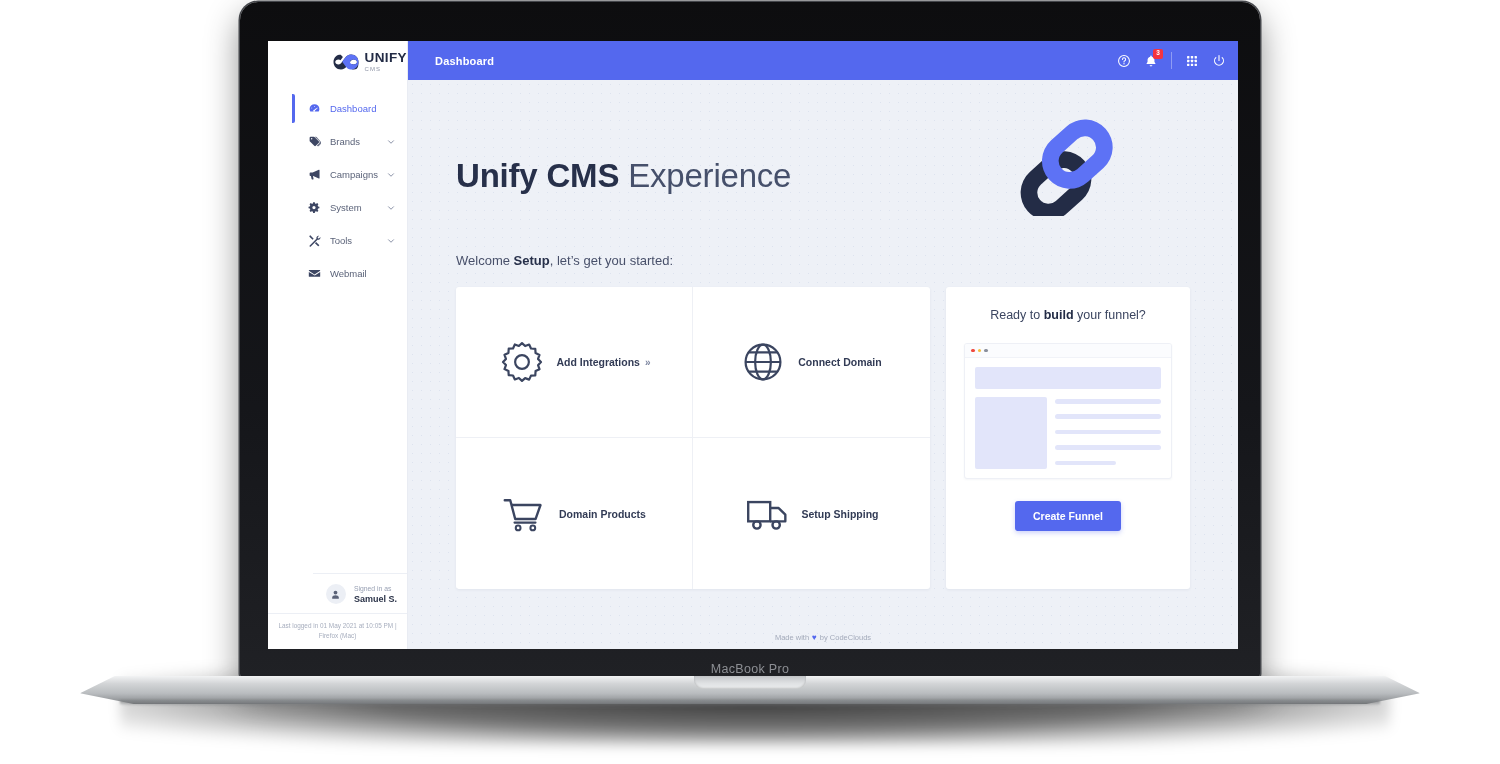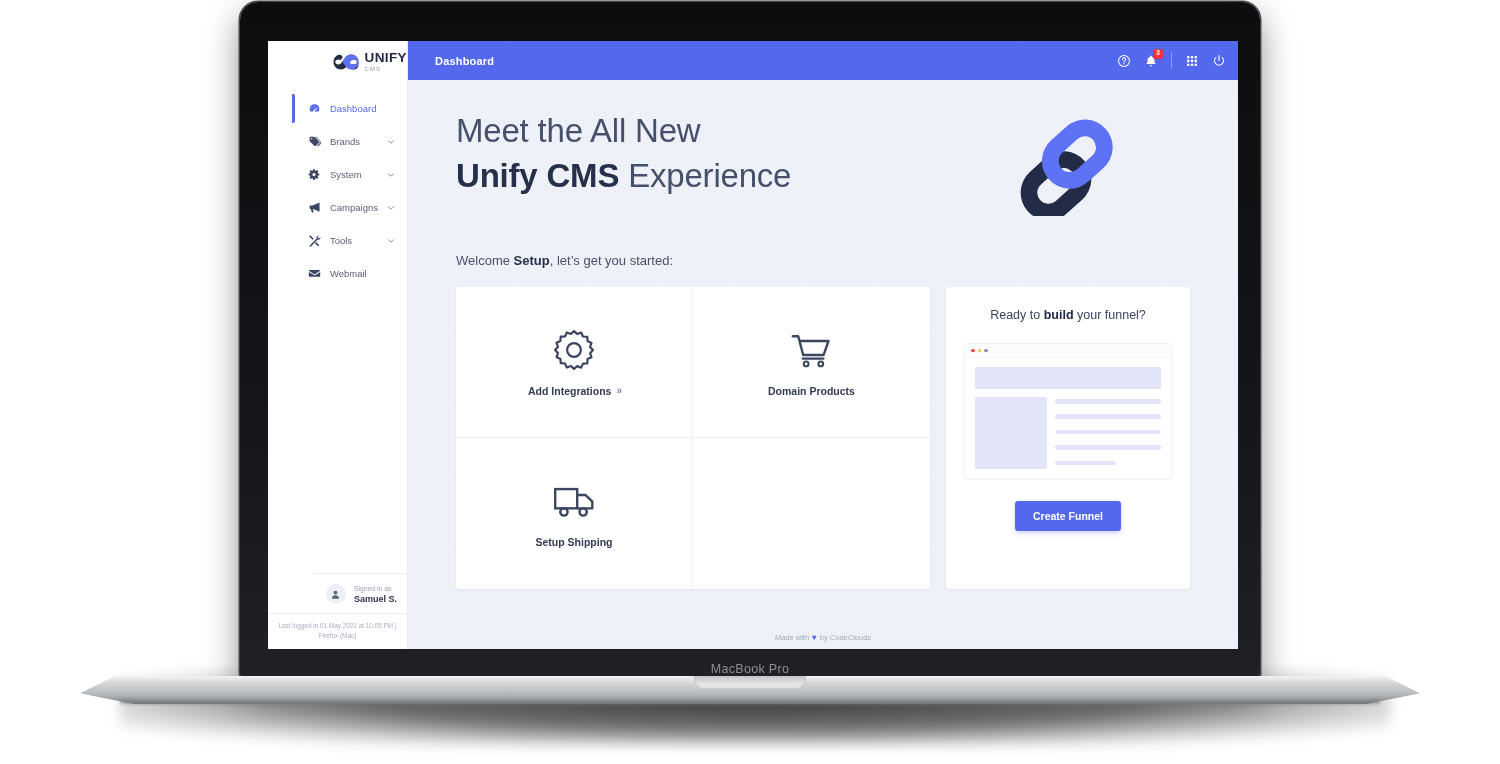--- a/index.html
+++ b/index.html
@@ -140,21 +140,21 @@
   .welcome { margin-top: 37px; font-size: 13px; color: #48506a; }
   .welcome .b { font-weight: 700; color: #27304a; }
 
   .panels { display: flex; gap: 16px; margin-top: 19px; }
   .quick {
     width: 488px; background: #fff; border-radius: 3px;
     display: grid; grid-template-columns: 1fr 1fr; grid-template-rows: 1fr 1fr;
     box-shadow: 0 1px 3px rgba(60,72,110,.07);
   }
   .qcell {
-    height: 151px; display: flex; flex-direction: column;
+    height: 151px; display: flex; flex-direction: row;
     align-items: center; justify-content: center; gap: 13px; cursor: pointer;
   }
   .qcell:nth-child(1), .qcell:nth-child(2) { border-bottom: 1px solid #eef0f5; }
   .qcell:nth-child(1), .qcell:nth-child(3) { border-right: 1px solid #eef0f5; }
   .qcell svg { width: 44px; height: 44px; color: #3b4560; display: block; }
   .qlabel { font-size: 10.5px; font-weight: 600; color: #323b55; display: flex; align-items: center; gap: 5px; }
   .qarrow { font-size: 10px; color: #7d86a0; letter-spacing: -2px; }
 
   .funnel {
     width: 244px; background: #fff; border-radius: 3px;
@@ -228,33 +228,33 @@
             <path fill="currentColor" d="M14.6 3h-2.2l8.3 8.3a2.6 2.6 0 0 1 0 3.7l-4.3 4.3.8.8a2 2 0 0 0 2.8 0l4.1-4.1a2 2 0 0 0 0-2.8L16 3.6a2 2 0 0 0-1.4-.6Z" opacity=".75"></path>
           </svg>
           <span class="lbl">Brands</span>
           <svg class="chev" viewBox="0 0 16 16">
             <path d="M3 5.5 8 10.5 13 5.5" fill="none" stroke="currentColor" stroke-width="2" stroke-linecap="round" stroke-linejoin="round"></path>
           </svg>
         </div>
 
         <div class="nav-item">
           <svg class="ico" viewBox="0 0 24 24">
-            <path fill="currentColor" d="M21 13.6v-3.2l-2.4-.4a6.9 6.9 0 0 0-.8-2l1.4-2-2.2-2.2-2 1.4a6.9 6.9 0 0 0-2-.8L12.6 2.2H9.4L9 4.4a6.9 6.9 0 0 0-2 .8l-2-1.4-2.2 2.2 1.4 2a6.9 6.9 0 0 0-.8 2l-2.4.4v3.2l2.4.4a6.9 6.9 0 0 0 .8 2l-1.4 2 2.2 2.2 2-1.4a6.9 6.9 0 0 0 2 .8l.4 2.4h3.2l.4-2.4a6.9 6.9 0 0 0 2-.8l2 1.4 2.2-2.2-1.4-2a6.9 6.9 0 0 0 .8-2ZM11 15a3 3 0 1 1 0-6 3 3 0 0 1 0 6Z"></path>
-          </svg>
-          <span class="lbl">System</span>
+            <path fill="currentColor" d="M20 3.2 8.6 8.2H4.4A1.4 1.4 0 0 0 3 9.6v3.6a1.4 1.4 0 0 0 1.4 1.4h1l1.2 5.6a1 1 0 0 0 1 .8h1.6a1 1 0 0 0 1-1.2l-1.1-5.2h.5L20 19.4a.9.9 0 0 0 1.3-.8V4a.9.9 0 0 0-1.3-.8Z"></path>
+          </svg>
+          <span class="lbl">Campaigns</span>
           <svg class="chev" viewBox="0 0 16 16">
             <path d="M3 5.5 8 10.5 13 5.5" fill="none" stroke="currentColor" stroke-width="2" stroke-linecap="round" stroke-linejoin="round"></path>
           </svg>
         </div>
 
         <div class="nav-item">
           <svg class="ico" viewBox="0 0 24 24">
-            <path fill="currentColor" d="M20 3.2 8.6 8.2H4.4A1.4 1.4 0 0 0 3 9.6v3.6a1.4 1.4 0 0 0 1.4 1.4h1l1.2 5.6a1 1 0 0 0 1 .8h1.6a1 1 0 0 0 1-1.2l-1.1-5.2h.5L20 19.4a.9.9 0 0 0 1.3-.8V4a.9.9 0 0 0-1.3-.8Z"></path>
-          </svg>
-          <span class="lbl">Campaigns</span>
+            <path fill="currentColor" d="M21 13.6v-3.2l-2.4-.4a6.9 6.9 0 0 0-.8-2l1.4-2-2.2-2.2-2 1.4a6.9 6.9 0 0 0-2-.8L12.6 2.2H9.4L9 4.4a6.9 6.9 0 0 0-2 .8l-2-1.4-2.2 2.2 1.4 2a6.9 6.9 0 0 0-.8 2l-2.4.4v3.2l2.4.4a6.9 6.9 0 0 0 .8 2l-1.4 2 2.2 2.2 2-1.4a6.9 6.9 0 0 0 2 .8l.4 2.4h3.2l.4-2.4a6.9 6.9 0 0 0 2-.8l2 1.4 2.2-2.2-1.4-2a6.9 6.9 0 0 0 .8-2ZM11 15a3 3 0 1 1 0-6 3 3 0 0 1 0 6Z"></path>
+          </svg>
+          <span class="lbl">System</span>
           <svg class="chev" viewBox="0 0 16 16">
             <path d="M3 5.5 8 10.5 13 5.5" fill="none" stroke="currentColor" stroke-width="2" stroke-linecap="round" stroke-linejoin="round"></path>
           </svg>
         </div>
 
         <div class="nav-item">
           <svg class="ico" viewBox="0 0 24 24">
             <path fill="currentColor" d="M3.6 3.2 2.2 4.6l6.2 6.2 2.1-2.1-6.2-6.2a1 1 0 0 0-.7-.3 1 1 0 0 0-.7.3L3.6 3.2Z"></path>
             <path fill="currentColor" d="M20.5 3.3a4.3 4.3 0 0 0-4.9 5.3L3.2 21a1.4 1.4 0 0 0 2 2L17.6 10.6a4.3 4.3 0 0 0 5.3-4.9l-2.6 2.6-2-.4-.4-2 2.6-2.6Z"></path>
             <path fill="currentColor" d="M14.9 14.8 21 20.9l-1.4 1.4a1 1 0 0 1-1.4 0l-5.4-5.4 2.1-2.1Z"></path>
@@ -327,21 +327,21 @@
               <path d="M6.6 6.1a7.6 7.6 0 1 0 10.8 0" fill="none" stroke="currentColor" stroke-width="1.9" stroke-linecap="round"></path>
             </svg>
           </span>
         </div>
       </header>
 
       <section class="content">
 
         <div class="hero">
           <h1 class="hero-head">
-            <span>Meet the All New</span><br>
+            <br>
             <span class="b">Unify CMS</span>
             <span>Experience</span>
           </h1>
           <svg class="hero-logo" viewBox="0 0 150 108">
             <g transform="rotate(-42 75 54)">
               <path d="M44 14h22a30 30 0 0 1 0 60H44a30 30 0 0 1 0-60Zm0 18a12 12 0 0 0 0 24h22a12 12 0 0 0 0-24Z" fill="#232c46" transform="translate(-12 10)"></path>
               <path d="M84 34h22a30 30 0 0 1 0 60H84a30 30 0 0 1 0-60Zm0 18a12 12 0 0 0 0 24h22a12 12 0 0 0 0-24Z" fill="#5d72f5" transform="translate(-12 -20)"></path>
             </g>
           </svg>
         </div>
@@ -358,20 +358,28 @@
               <svg viewBox="0 0 48 48">
                 <path d="M24 16.5a7.5 7.5 0 1 0 0 15 7.5 7.5 0 0 0 0-15Z" fill="none" stroke="currentColor" stroke-width="2.4"></path>
                 <path d="M24 3.4l3.4 3.2 4.4-1.6 2 4.3 4.7.3.3 4.7 4.3 2-1.6 4.4 3.2 3.4-3.2 3.4 1.6 4.4-4.3 2-.3 4.7-4.7.3-2 4.3-4.4-1.6L24 44.6l-3.4-3.2-4.4 1.6-2-4.3-4.7-.3-.3-4.7-4.3-2 1.6-4.4L3.3 24l3.2-3.4-1.6-4.4 4.3-2 .3-4.7 4.7-.3 2-4.3 4.4 1.6Z" fill="none" stroke="currentColor" stroke-width="2.4" stroke-linejoin="round"></path>
               </svg>
               <span class="qlabel">
                 <span>Add Integrations</span>
                 <span class="qarrow">»</span>
               </span>
             </div>
 
+            <div class="qcell">
+              <svg viewBox="0 0 48 48">
+                <circle cx="24" cy="24" r="19" fill="none" stroke="currentColor" stroke-width="2.4"></circle>
+                <ellipse cx="24" cy="24" rx="8.6" ry="19" fill="none" stroke="currentColor" stroke-width="2.4"></ellipse>
+                <path d="M5 24h38M8.2 13.4h31.6M8.2 34.6h31.6" fill="none" stroke="currentColor" stroke-width="2.4"></path>
+              </svg>
+              <span class="qlabel">Connect Domain</span>
+            </div>
 
             <div class="qcell">
               <svg viewBox="0 0 48 48">
                 <path d="M3 9h6l5.4 20.5h22.2L42 14.2H11.5" fill="none" stroke="currentColor" stroke-width="2.6" stroke-linecap="round" stroke-linejoin="round"></path>
                 <path d="M13.6 33.4h23" fill="none" stroke="currentColor" stroke-width="2.2" stroke-linecap="round"></path>
                 <circle cx="17.6" cy="39.2" r="2.6" fill="none" stroke="currentColor" stroke-width="2.2"></circle>
                 <circle cx="33.6" cy="39.2" r="2.6" fill="none" stroke="currentColor" stroke-width="2.2"></circle>
               </svg>
               <span class="qlabel">Domain Products</span>
             </div>

